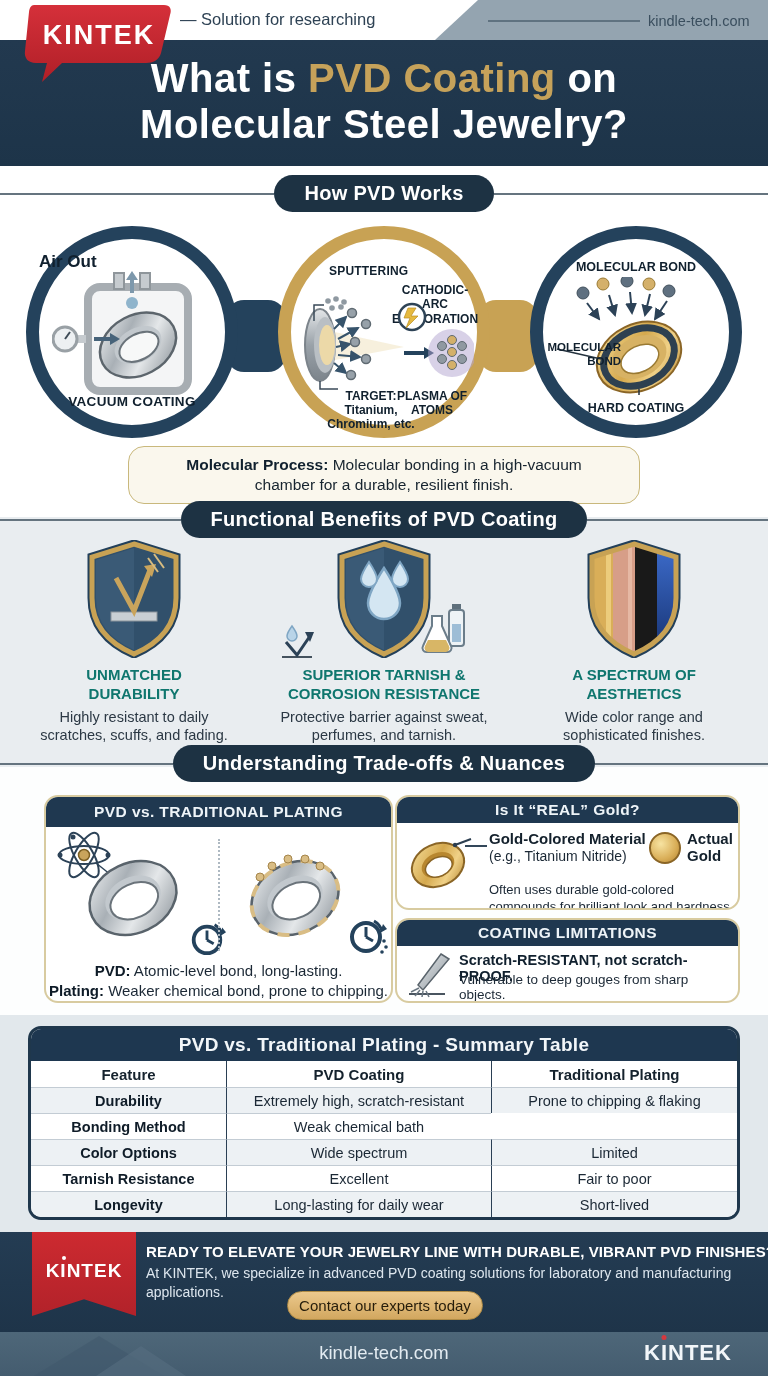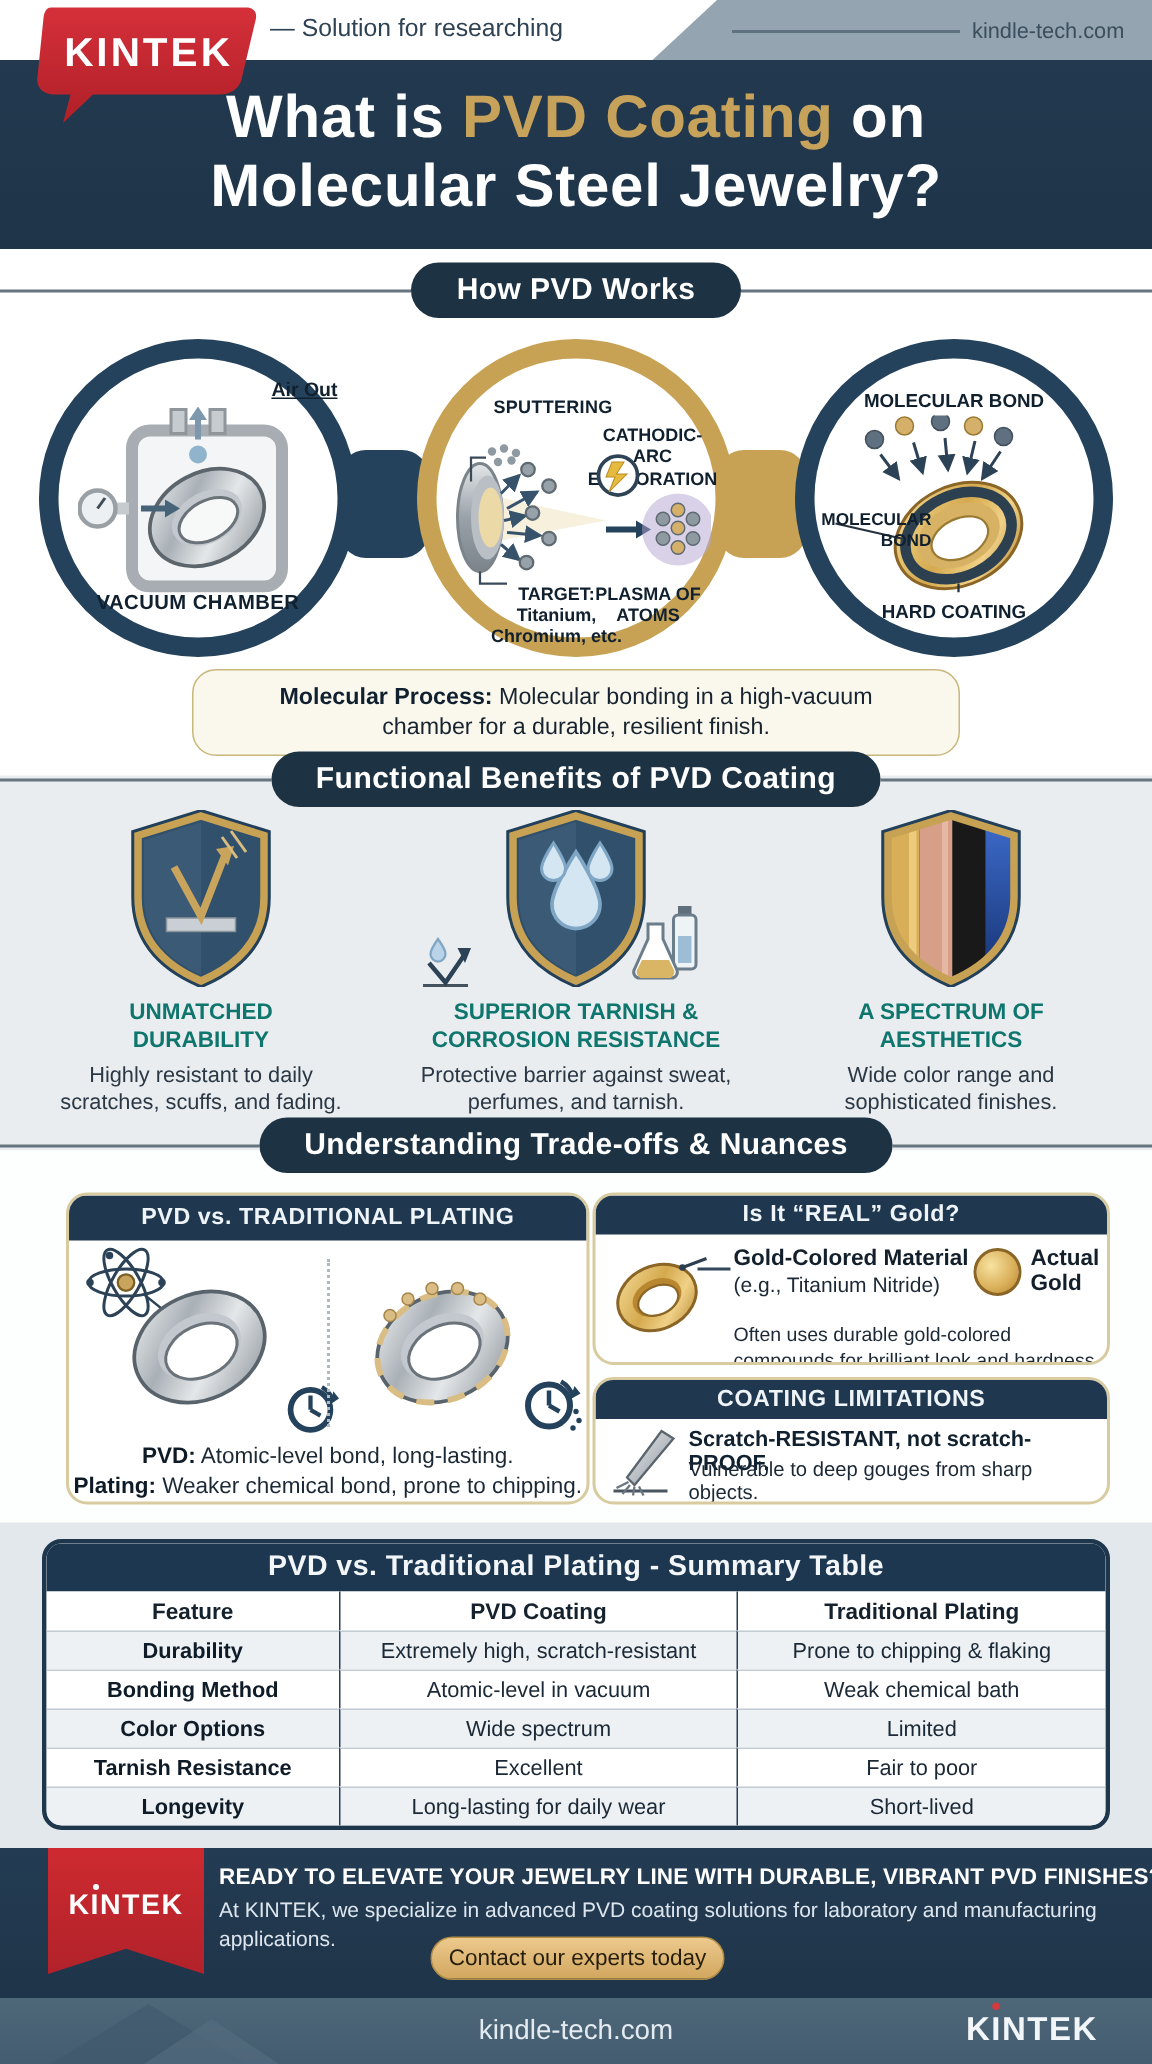--- a/index.html
+++ b/index.html
@@ -41,21 +41,21 @@
 
   
   .conn { top:300px; width:60px; height:72px; border-radius:18px; }
   .conn1 { left:226px; background:#24425c; }
   .conn2 { left:478px; background:#c8a254; }
   .circle { top:226px; width:212px; height:212px; border-radius:50%; background:#fff; z-index:2; }
   .c1 { left:26px;  border:13px solid #24425c; }
   .c2 { left:278px; border:13px solid #c8a254; }
   .c3 { left:530px; border:13px solid #24425c; }
   .clabel { position:absolute; font-weight:bold; color:#10202e; }
-  .air-out { top:13px; left:0; width:186px; text-align:right; font-size:13px;text-decoration:underline; }
+  .air-out { top:13px; left:0; width:186px; text-align:left; font-size:17px; }
   .vac-label { bottom:16px; left:0; width:186px; text-align:center; font-size:13.5px; letter-spacing:.3px; }
   .sput-label { top:25px; left:38px; font-size:12px; letter-spacing:.2px; }
   .cath-label { top:44px; left:100px; width:88px; font-size:12px; text-align:center; line-height:1.2; }
   .plasma-label { top:150px; left:96px; width:90px; font-size:12px; text-align:center; line-height:1.2; }
   .target-label { top:150px; left:28px; width:104px; font-size:12px; text-align:center; line-height:1.18; }
   .mb-top { top:21px; left:0; width:186px; text-align:center; font-size:12.5px; }
   .mb-left { top:102px; left:0px; width:78px; font-size:11.5px; text-align:right; line-height:1.2; }
   .hard-label { bottom:10px; left:0; width:186px; text-align:center; font-size:12.5px; }
 
   
@@ -186,21 +186,21 @@
         <ellipse cx="86" cy="74" rx="40" ry="30" fill="url(#st0)" stroke="#5c656c" stroke-width="2.5"></ellipse>
         <ellipse cx="86" cy="74" rx="25" ry="17" fill="#c2c8cd"></ellipse>
         <ellipse cx="86" cy="76" rx="21" ry="13" fill="#f7f8f8" stroke="#6a737a" stroke-width="2"></ellipse>
       </g>
       <rect x="22" y="64" width="12" height="8" fill="#c6cbcf"></rect>
       <circle cx="13" cy="68" r="12" fill="#edf0f2" stroke="#99a0a5" stroke-width="3"></circle>
       <line x1="13" y1="68" x2="18" y2="61" stroke="#3e4c57" stroke-width="2"></line>
       <line x1="42" y1="68" x2="58" y2="68" stroke="#47637a" stroke-width="4"></line>
       <polygon points="58,62 58,74 68,68" fill="#47637a"></polygon>
     </svg>
-    <div class="clabel vac-label">VACUUM CHAMBER</div>
+    <div class="clabel vac-label">VACUUM COATING</div>
   </div>
 
   <div class="abs circle c2">
     <div class="clabel sput-label">SPUTTERING</div>
     <div class="clabel cath-label">CATHODIC-ARC EVAPORATION</div>
     <svg class="abs" style="left:3px;top:56px" width="180" height="96" viewBox="0 0 180 96">
       <defs>
         <linearGradient id="dsc" x1="0" y1="0" x2="0" y2="1">
           <stop offset="0" stop-color="#e3e6e8"></stop>
             <stop offset=".5" stop-color="#9aa2a9"></stop>
@@ -507,21 +507,20 @@
       <div class="st-cell vline">PVD Coating</div>
       <div class="st-cell vline">Traditional Plating</div>
     </div>
     <div class="st-row">
       <div class="st-cell st-feat">Durability</div>
       <div class="st-cell vline">Extremely high, scratch-resistant</div>
       <div class="st-cell vline">Prone to chipping &amp; flaking</div>
     </div>
     <div class="st-row">
       <div class="st-cell st-feat">Bonding Method</div>
-      <div class="st-cell vline">Atomic-level in vacuum</div>
       <div class="st-cell vline">Weak chemical bath</div>
     </div>
     <div class="st-row">
       <div class="st-cell st-feat">Color Options</div>
       <div class="st-cell vline">Wide spectrum</div>
       <div class="st-cell vline">Limited</div>
     </div>
     <div class="st-row">
       <div class="st-cell st-feat">Tarnish Resistance</div>
       <div class="st-cell vline">Excellent</div>

